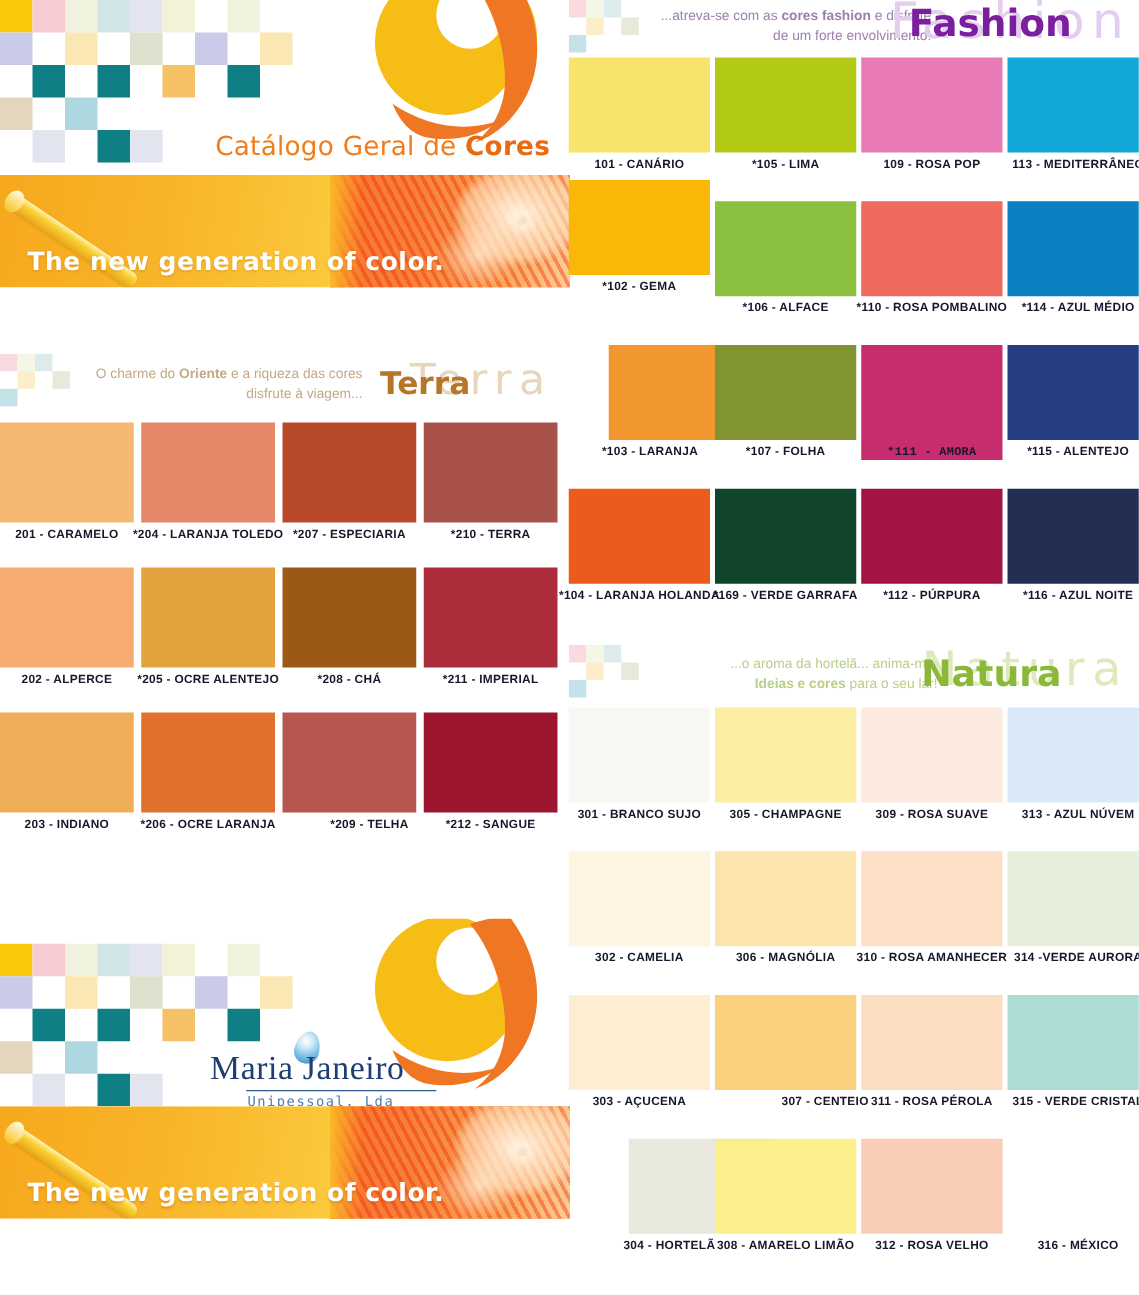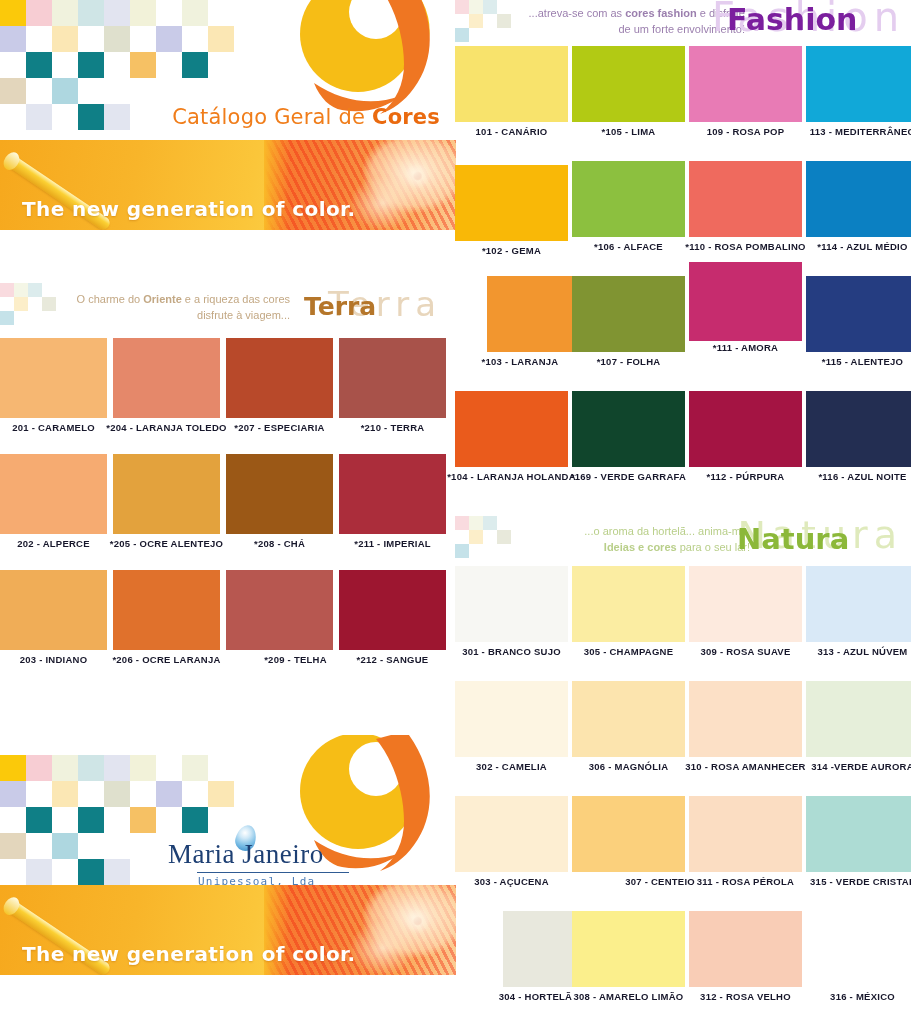--- a/index.html
+++ b/index.html
@@ -269,21 +269,21 @@
     <div>de um forte envolvimento!</div>
   </div>
   <div class="fam-ghost" style="right: 6px; top: -6px; font-size: 40px; color: rgb(228, 205, 239);">Fashion</div>
   <div class="fam-word" style="left: 272px; top: 2px; font-size: 30px; color: rgb(123, 31, 158);">Fashion</div>
 </div>
 <div class="grid" id="grid-fashion" style="left:455px;top:46px;width:456px;height:460px;">
     <div class="cell" style="left: 0px; top: 0px; width: 113px; height: 76px;">
       <span class="chip" style="background: rgb(248, 227, 108);"></span>
       <div class="cap" style="top: 80px;">101 - CANÁRIO</div>
     </div>
-    <div class="cell" style="left: 0px; top: 119px; width: 113px; height: 76px;">
+    <div class="cell" style="left: 0px; top: 98px; width: 113px; height: 76px;">
       <span class="chip" style="background: rgb(249, 184, 7);"></span>
       <div class="cap" style="top: 80px;">*102 - GEMA</div>
     </div>
     <div class="cell" style="left: 0px; top: 230px; width: 98px; height: 76px; padding-left: 32px;">
       <span class="chip" style="background: rgb(242, 150, 47);"></span>
       <div class="cap" style="top: 80px;">*103 - LARANJA</div>
     </div>
     <div class="cell" style="left: 0px; top: 345px; width: 113px; height: 76px;">
       <span class="chip" style="background: rgb(234, 91, 28);"></span>
       <div class="cap" style="top: 80px;">*104 - LARANJA HOLANDA</div>
@@ -305,21 +305,21 @@
       <div class="cap" style="top: 80px;">*169 - VERDE GARRAFA</div>
     </div>
     <div class="cell" style="left: 234px; top: 0px; width: 113px; height: 76px;">
       <span class="chip" style="background: rgb(232, 123, 181);"></span>
       <div class="cap" style="top: 80px;">109 - ROSA POP</div>
     </div>
     <div class="cell" style="left: 234px; top: 115px; width: 113px; height: 76px;">
       <span class="chip" style="background: rgb(239, 106, 94);"></span>
       <div class="cap" style="top: 80px;">*110 - ROSA POMBALINO</div>
     </div>
-    <div class="cell" style="left: 234px; top: 216px; width: 113px; height: 79px;">
+    <div class="cell" style="left: 234px; top: 230px; width: 113px; height: 92px; font-family: Liberation Mono, monospace;">
       <span class="chip" style="background: rgb(198, 44, 110);"></span>
       <div class="cap" style="top: 80px;">*111 - AMORA</div>
     </div>
     <div class="cell" style="left: 234px; top: 345px; width: 113px; height: 76px;">
       <span class="chip" style="background: rgb(164, 20, 67);"></span>
       <div class="cap" style="top: 80px;">*112 - PÚRPURA</div>
     </div>
     <div class="cell" style="left: 351px; top: 0px; width: 113px; height: 76px;">
       <span class="chip" style="background: rgb(17, 168, 216);"></span>
       <div class="cap" style="top: 80px;">113 - MEDITERRÂNEO</div>

